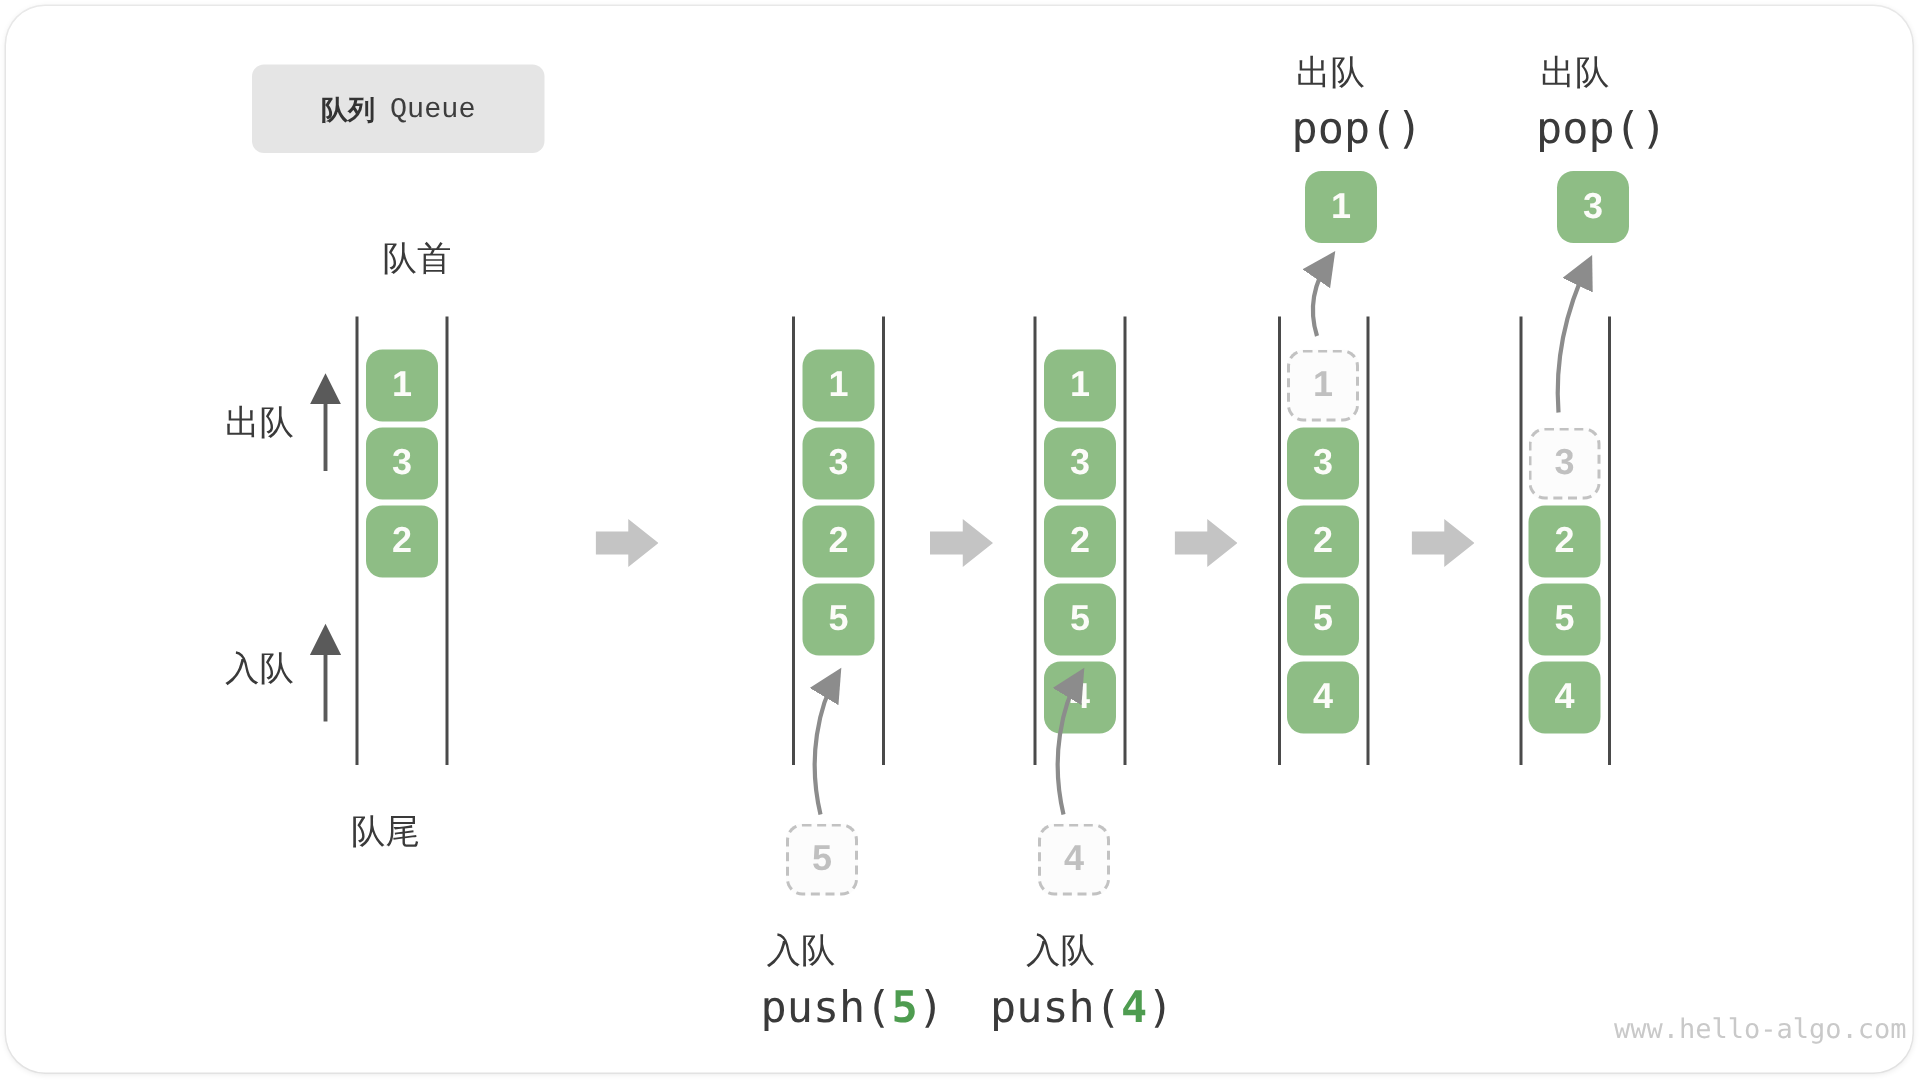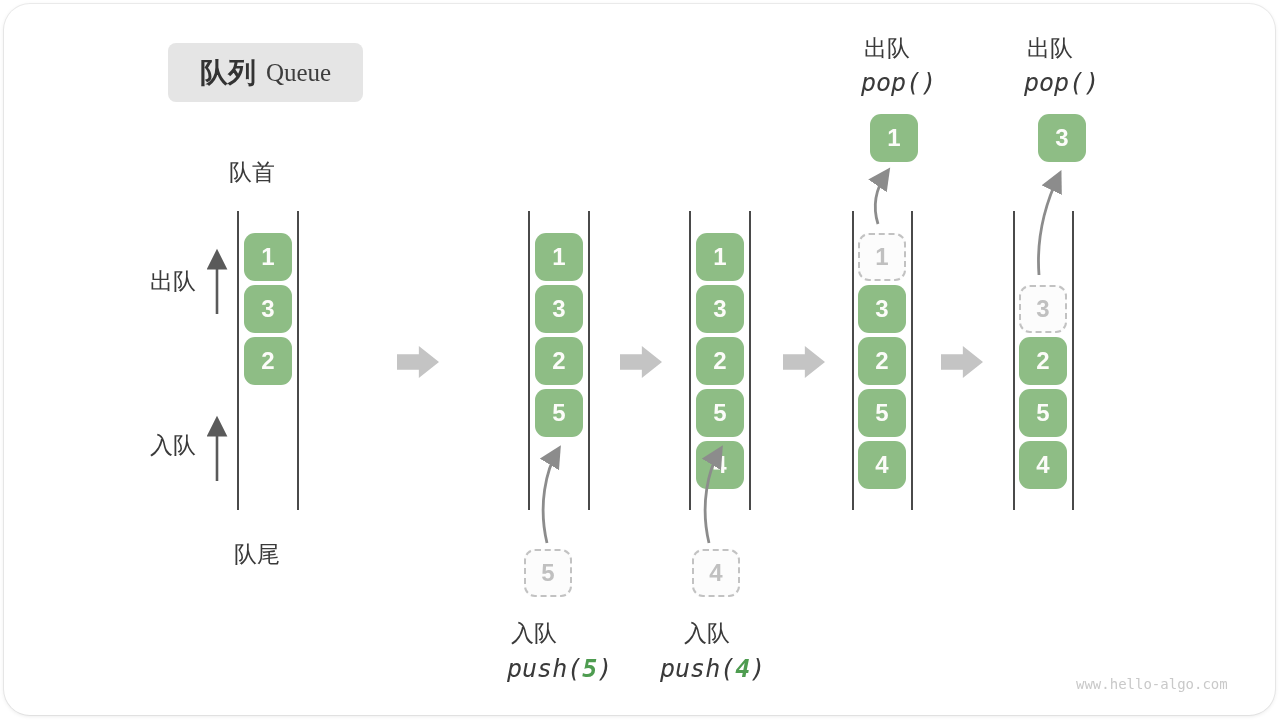--- a/index.html
+++ b/index.html
@@ -4,49 +4,49 @@
 <style>
   html,body{margin:0;padding:0;background:#fff;}
   body{width:1280px;height:720px;position:relative;overflow:hidden;
        font-family:"Liberation Sans",sans-serif;}
   .canvas{position:absolute;left:4px;top:4px;width:1271px;height:711px;
           background:#fff;border-radius:26px;
           box-shadow:0 1px 4px rgba(0,0,0,0.10), 0 0 0 1px #f0f0f0;}
   .title-badge{position:absolute;left:168px;top:43px;width:195px;height:59px;
                background:#e5e5e5;border-radius:8px;display:flex;align-items:center;
                justify-content:center;gap:10px;}
-  .title-zh{font-weight:700;font-size:28px;color:#333;}
-  .title-en{font-size:25px;color:#3d3d3d;font-family:Liberation Serif, serif;}
+  .title-zh{font-weight:700;font-size:18px;color:#333;}
+  .title-en{font-size:19px;color:#3d3d3d;font-family:Liberation Mono, monospace;}
   .zh-label{position:absolute;font-weight:400;font-size:23px;color:#3a3a3a;white-space:nowrap;}
-  .mono-label{position:absolute;font-size:25px;color:#3a3a3a;white-space:nowrap;
-              font-family:"DejaVu Sans Mono",monospace;font-style:italic;}
+  .mono-label{position:absolute;font-size:29px;color:#3a3a3a;white-space:nowrap;
+              font-family:"DejaVu Sans Mono",monospace;}
   .mono-label .arg{color:#4e9c50;font-weight:700;}
   .wall{position:absolute;width:2px;height:299px;top:211px;background:#4a4a4a;}
   .qbox{position:absolute;width:48px;height:48px;border-radius:11px;
         background:#8ebd85;color:#fcfcf9;font-weight:700;font-size:24px;
         display:flex;align-items:center;justify-content:center;}
   .ghost{background:#fcfcfc;border:2px dashed #c2c2c2;color:#c0c0c0;
          width:44px;height:44px;}
   .block-arrow{position:absolute;width:42px;height:32px;background:#c4c4c4;
         clip-path:polygon(0 26%,52% 26%,52% 0,100% 50%,52% 100%,52% 74%,0 74%);}
   .overlay{position:absolute;left:0;top:0;width:1280px;height:720px;pointer-events:none;}
-  .watermark{position:absolute;left:1076px;top:676px;font-size:14px;color:#c9c9c9;
+  .watermark{position:absolute;left:1076px;top:676px;font-size:18px;color:#c9c9c9;
              font-family:"DejaVu Sans Mono",monospace;}
 </style>
 </head>
 <body>
 
 <div class="canvas"></div>
 
 <div class="title-badge">
   <span class="title-zh">队列</span>
   <span class="title-en">Queue</span>
 </div>
 
-<div class="zh-label" style="left:229px;top:157px;">队首</div>
+<div class="zh-label" style="left:255px;top:157px;">队首</div>
 <div class="zh-label" style="left:234px;top:539px;">队尾</div>
 <div class="zh-label" style="left:150px;top:266px;">出队</div>
 <div class="zh-label" style="left:150px;top:430px;">入队</div>
 
 <div class="wall" style="left:237px;"></div>
 <div class="wall" style="left:297px;"></div>
 <div class="wall" style="left:528px;"></div>
 <div class="wall" style="left:588px;"></div>
 <div class="wall" style="left:689px;"></div>
 <div class="wall" style="left:749px;"></div>

